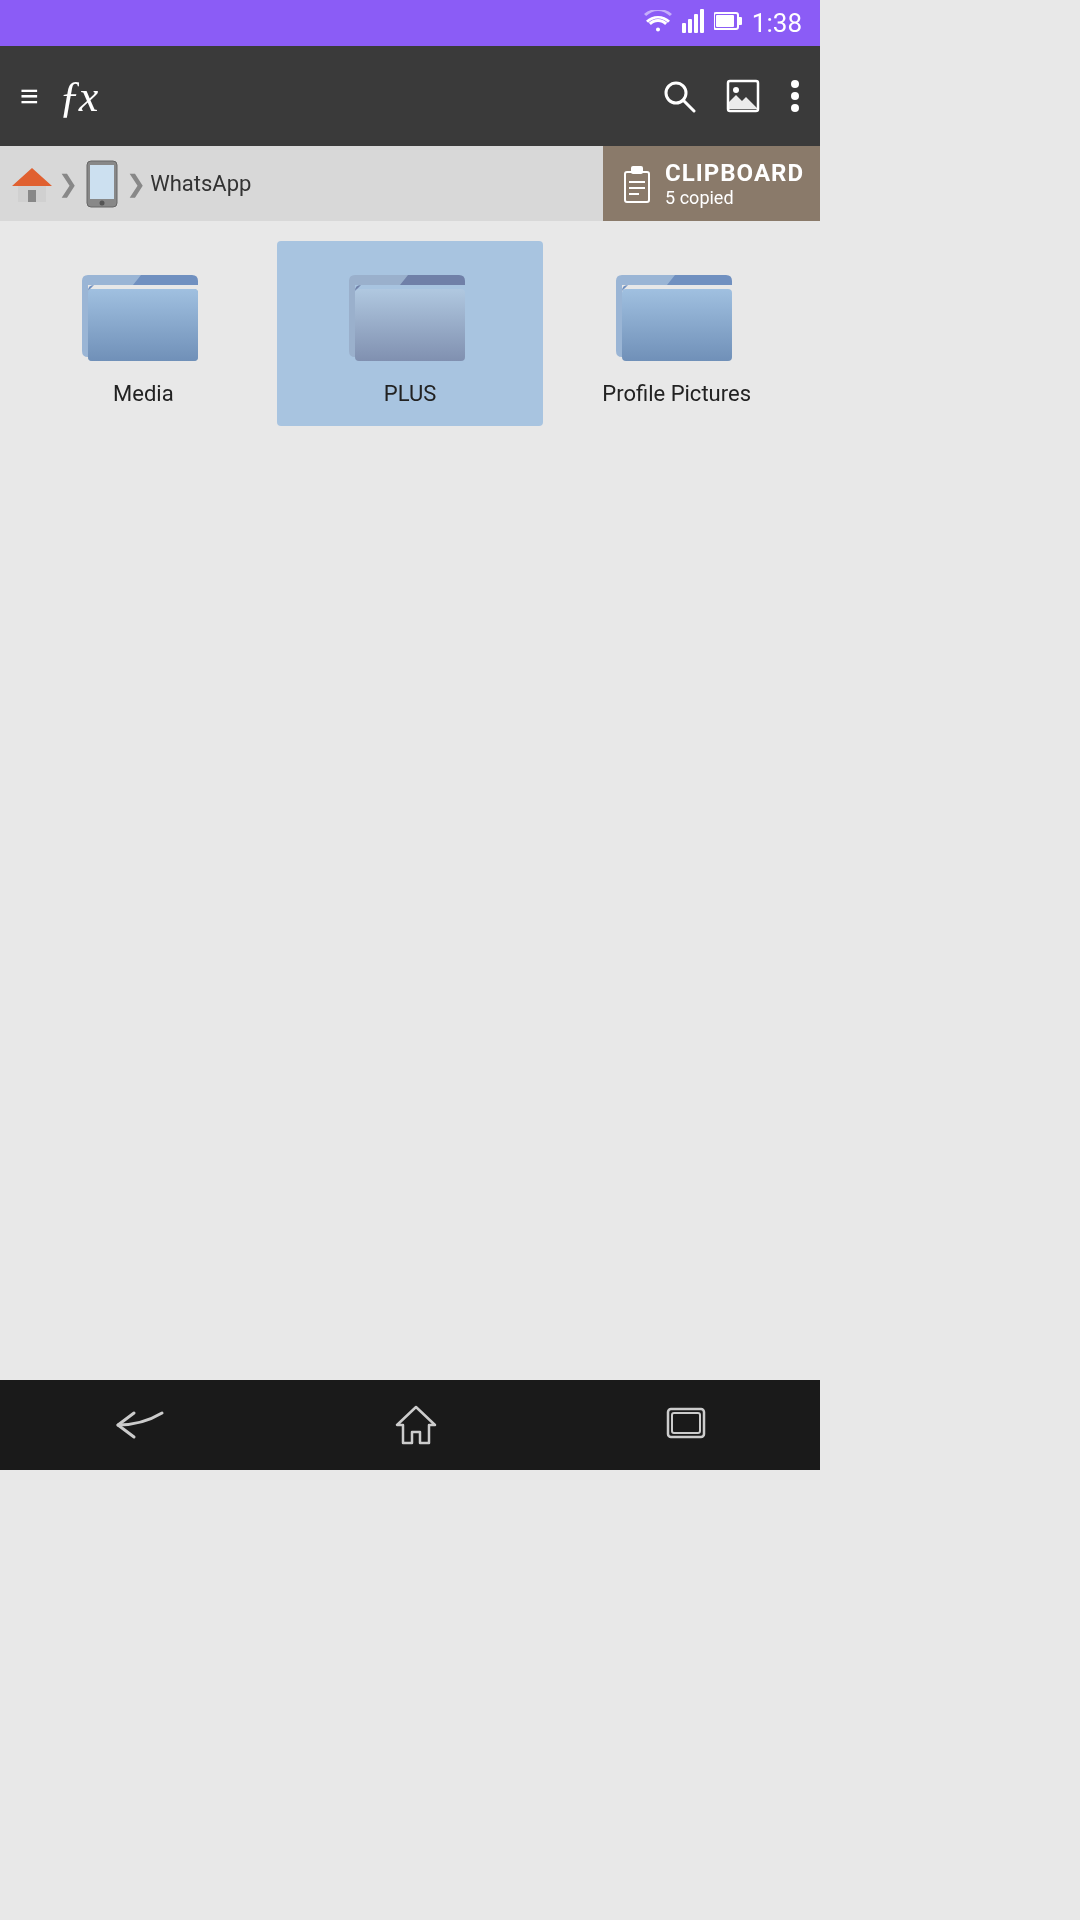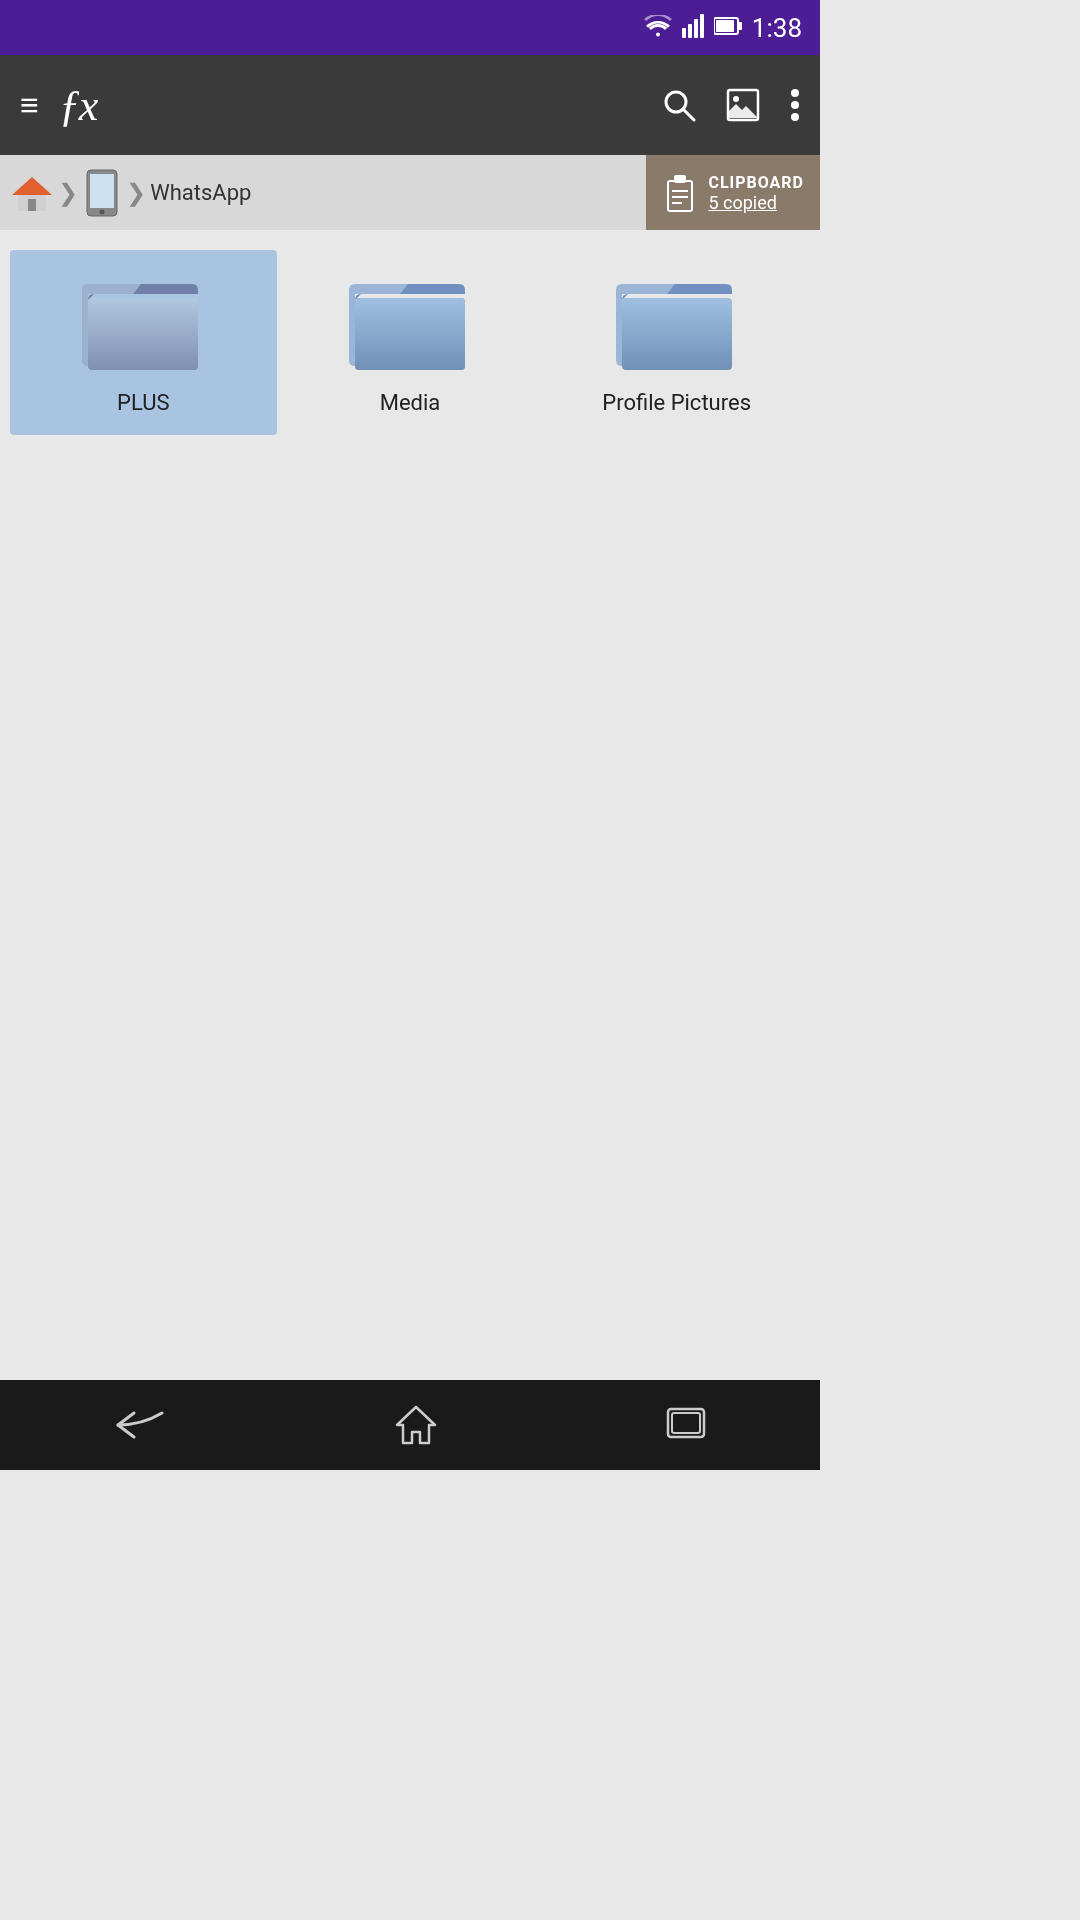--- a/index.html
+++ b/index.html
@@ -8,22 +8,22 @@
       height: 1470px;
       background: #e8e8e8;
       font-family: 'Roboto', Arial, sans-serif;
       overflow: hidden;
       position: relative;
     }
 
     
     .status-bar {
       width: 100%;
-      height: 55px;
-      background: #4c1d95;
+      height: 46px;
+      background: #8b5cf6;
       display: flex;
       align-items: center;
       justify-content: flex-end;
       padding-right: 18px;
       gap: 12px;
       text-align: center;
     }
     .status-icons {
       display: flex;
       align-items: center;
@@ -99,27 +99,26 @@
       display: flex;
       align-items: center;
       gap: 10px;
       height: 100%;
     }
     .clipboard-badge-text {
       display: flex;
       flex-direction: column;
     }
     .clipboard-label {
-      font-size: 16px;
+      font-size: 24px;
       font-weight: bold;
       letter-spacing: 1px;
     }
     .clipboard-count {
       font-size: 18px;
-      text-decoration: underline;
     }
 
     
     .file-grid {
       display: grid;
       grid-template-columns: repeat(3, 1fr);
       gap: 0;
       padding: 20px 10px;
       background: #e8e8e8;
     }
@@ -271,20 +270,39 @@
       <line x1="10" y1="30" x2="20" y2="30" stroke="white" stroke-width="2"></line>
     </svg>
     <div class="clipboard-badge-text">
       <span class="clipboard-label">CLIPBOARD</span>
       <span class="clipboard-count">5 copied</span>
     </div>
   </div>
 </div>
 
 <div class="file-grid">
+
+  <div class="folder-item">
+    <div class="folder-icon-wrap">
+      <svg class="folder-svg" viewBox="0 0 130 110" xmlns="http://www.w3.org/2000/svg">
+        <path d="M10 30 Q10 24 16 24 L50 24 L58 14 L114 14 Q120 14 120 20 L120 24 L16 24" fill="#7090c0"></path>
+        <rect x="10" y="28" width="110" height="72" rx="4" fill="#8aabcc"></rect>
+        <rect x="10" y="28" width="110" height="72" rx="4" fill="url(#foldergrad1)"></rect>
+        <defs>
+          <linearGradient id="foldergrad1" x1="0" y1="0" x2="0" y2="1">
+            <stop offset="0%" stop-color="#a0c0e0"></stop>
+            <stop offset="100%" stop-color="#7090b8"></stop>
+          </linearGradient>
+        </defs>
+
+        <path d="M10 28 L10 24 L55 24 L63 14 L10 14 Q4 14 4 20 L4 90 Q4 96 10 96" fill="#9ab5d5"></path>
+      </svg>
+    </div>
+    <span class="folder-label">Media</span>
+  </div>
 
   <div class="folder-item selected">
     <div class="folder-icon-wrap">
       <svg class="folder-svg" viewBox="0 0 130 110" xmlns="http://www.w3.org/2000/svg">
         <defs>
           <linearGradient id="foldergrad2" x1="0" y1="0" x2="0" y2="1">
             <stop offset="0%" stop-color="#b0c8e0"></stop>
             <stop offset="100%" stop-color="#8090b0"></stop>
           </linearGradient>
         </defs>
@@ -292,39 +310,20 @@
         <rect x="10" y="28" width="110" height="72" rx="4" fill="url(#foldergrad2)"></rect>
         <path d="M10 28 L10 24 L55 24 L63 14 L10 14 Q4 14 4 20 L4 90 Q4 96 10 96" fill="#9ab0cc"></path>
       </svg>
     </div>
     <span class="folder-label">PLUS</span>
   </div>
 
   <div class="folder-item">
     <div class="folder-icon-wrap">
       <svg class="folder-svg" viewBox="0 0 130 110" xmlns="http://www.w3.org/2000/svg">
-        <path d="M10 30 Q10 24 16 24 L50 24 L58 14 L114 14 Q120 14 120 20 L120 24 L16 24" fill="#7090c0"></path>
-        <rect x="10" y="28" width="110" height="72" rx="4" fill="#8aabcc"></rect>
-        <rect x="10" y="28" width="110" height="72" rx="4" fill="url(#foldergrad1)"></rect>
-        <defs>
-          <linearGradient id="foldergrad1" x1="0" y1="0" x2="0" y2="1">
-            <stop offset="0%" stop-color="#a0c0e0"></stop>
-            <stop offset="100%" stop-color="#7090b8"></stop>
-          </linearGradient>
-        </defs>
-
-        <path d="M10 28 L10 24 L55 24 L63 14 L10 14 Q4 14 4 20 L4 90 Q4 96 10 96" fill="#9ab5d5"></path>
-      </svg>
-    </div>
-    <span class="folder-label">Media</span>
-  </div>
-
-  <div class="folder-item">
-    <div class="folder-icon-wrap">
-      <svg class="folder-svg" viewBox="0 0 130 110" xmlns="http://www.w3.org/2000/svg">
         <defs>
           <linearGradient id="foldergrad3" x1="0" y1="0" x2="0" y2="1">
             <stop offset="0%" stop-color="#a0c0e0"></stop>
             <stop offset="100%" stop-color="#7090b8"></stop>
           </linearGradient>
         </defs>
         <path d="M10 30 Q10 24 16 24 L50 24 L58 14 L114 14 Q120 14 120 20 L120 24 L16 24" fill="#7090c0"></path>
         <rect x="10" y="28" width="110" height="72" rx="4" fill="url(#foldergrad3)"></rect>
         <path d="M10 28 L10 24 L55 24 L63 14 L10 14 Q4 14 4 20 L4 90 Q4 96 10 96" fill="#9ab5d5"></path>
       </svg>

